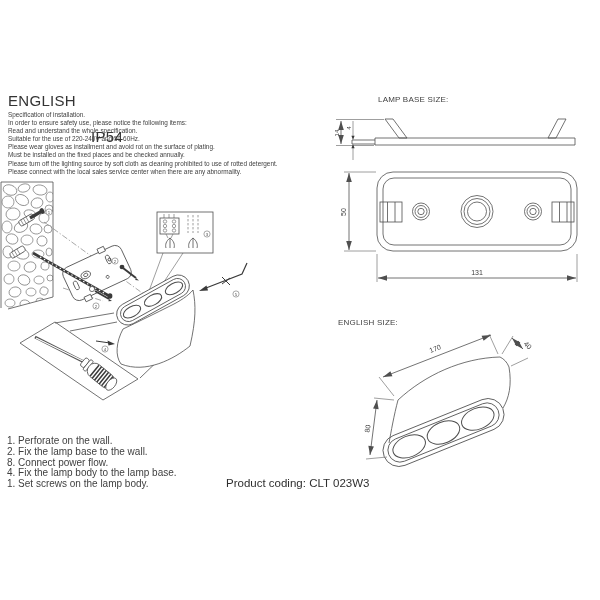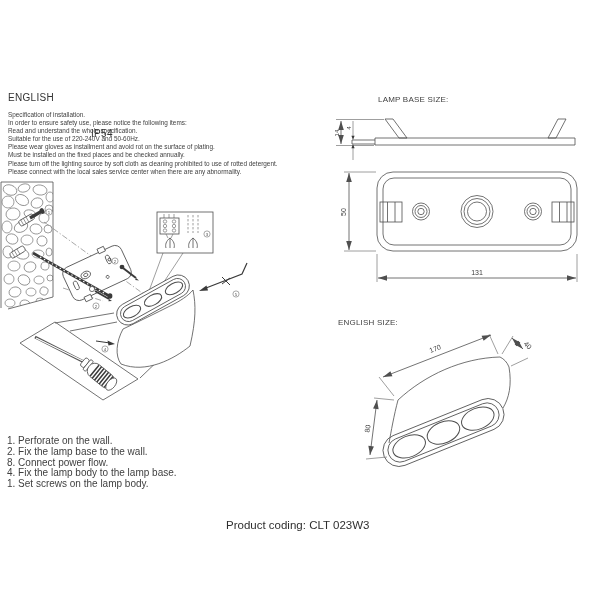--- a/index.html
+++ b/index.html
@@ -1,23 +1,23 @@
 <!DOCTYPE html>
 <html><head>
 <meta charset="utf-8">
 <style>
   html,body{margin:0;padding:0;background:#ffffff;}
   body{width:600px;height:600px;position:relative;overflow:hidden;
        font-family:"Liberation Sans",sans-serif;color:#3d3d3d;}
   .abs{position:absolute;}
-  .title{font-size:10px;letter-spacing:0.3px;color:#333;}
+  .title{font-size:15px;letter-spacing:0.3px;color:#333;}
   .spec{font-size:6.4px;line-height:8.1px;color:#3f3f3f;white-space:nowrap;}
   .sec-title{font-size:8px;color:#3f3f3f;letter-spacing:0.2px;}
   .steps{font-size:10px;line-height:10.8px;color:#3f3f3f;white-space:nowrap;}
-  .product{font-size:11.5px;color:#2f2f2f;white-space:nowrap;margin-top:42px;}
+  .product{font-size:11.5px;color:#2f2f2f;white-space:nowrap;}
   svg{display:block;overflow:visible;}
   .ln{fill:none;stroke:#4f4f4f;stroke-width:0.8;}
   .lnt{fill:none;stroke:#6a6a6a;stroke-width:0.65;}
   .wf{fill:#ffffff;stroke:#4f4f4f;stroke-width:0.8;}
   .dk{fill:#3a3a3a;stroke:none;}
   .dkl{stroke:#3a3a3a;fill:none;}
   .dim{font-size:7px;fill:#3d3d3d;stroke:none;}
   .dimS{font-size:6.2px;fill:#3d3d3d;stroke:none;}
   .cd{fill:#ffffff;stroke:#6f6f6f;stroke-width:0.6;}
   .cn{font-size:4.3px;fill:#4a4a4a;stroke:none;text-anchor:middle;}

